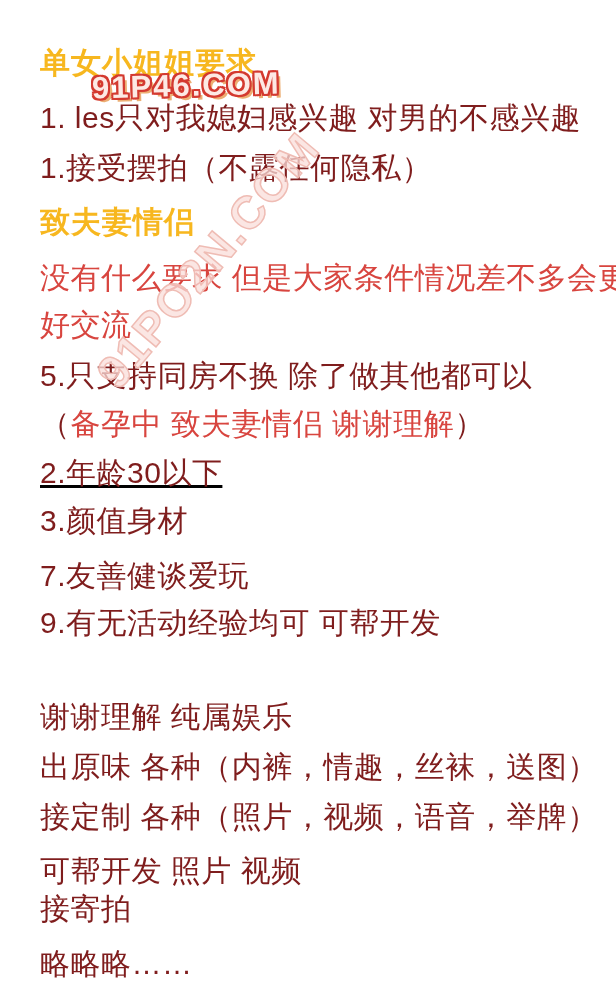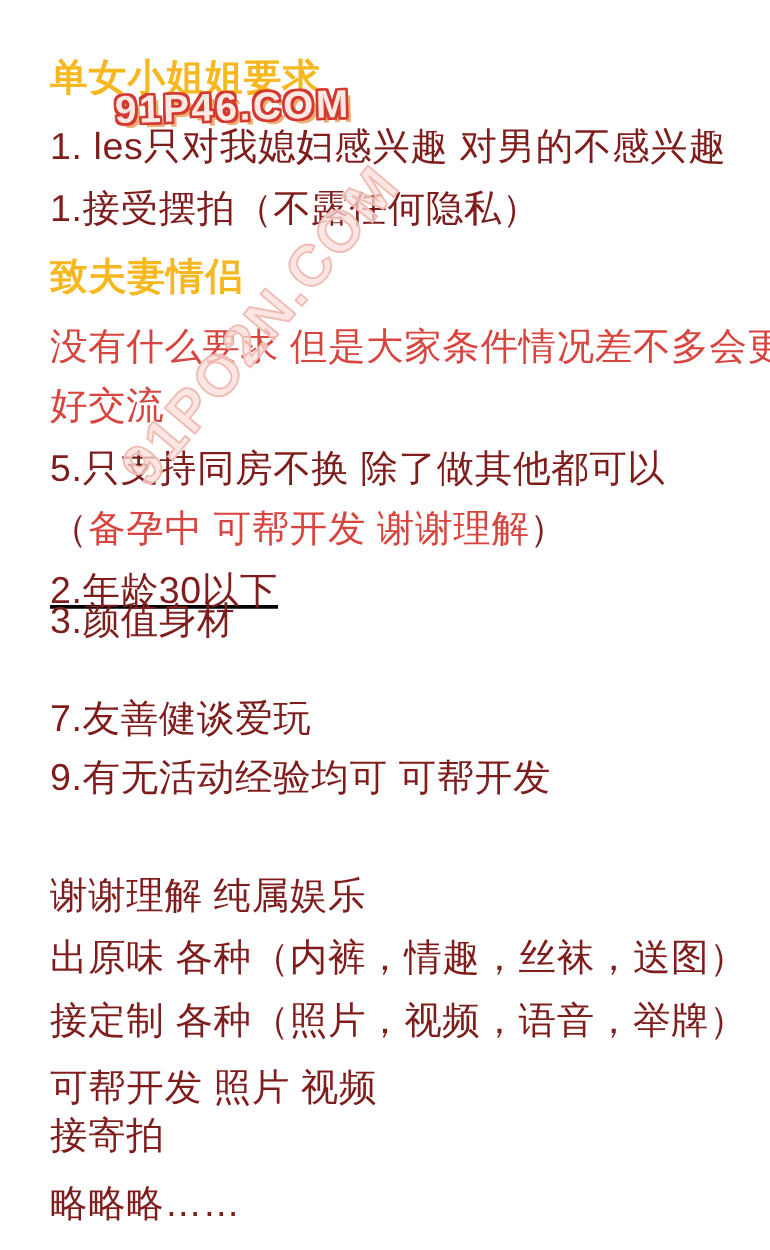--- a/index.html
+++ b/index.html
@@ -61,23 +61,23 @@
 
 <div class="page">
   <div id="lines">
       <div class="line style-heading" style="top: 18px;"><span class="seg-gold">单女小姐姐要求</span></div>
       <div class="line style-black" style="top: 73px;"><span class="seg-black">1. les只对我媳妇感兴趣 对男的不感兴趣</span></div>
       <div class="line style-black" style="top: 123px;"><span class="seg-black">1.接受摆拍（不露任何隐私）</span></div>
       <div class="line style-heading" style="top: 177px;"><span class="seg-gold">致夫妻情侣</span></div>
       <div class="line style-red" style="top: 233px;"><span class="seg-red">没有什么要求 但是大家条件情况差不多会更</span></div>
       <div class="line style-red" style="top: 280px;"><span class="seg-red">好交流</span></div>
       <div class="line style-black" style="top: 331px;"><span class="seg-black">5.只支持同房不换 除了做其他都可以</span></div>
-      <div class="line style-black" style="top: 379px;"><span class="seg-black">（</span><span class="seg-red">备孕中 可帮开发 谢谢理解</span><span class="seg-black">）</span></div>
+      <div class="line style-black" style="top: 379px;"><span class="seg-black">（</span><span class="seg-red">备孕中 致夫妻情侣 谢谢理解</span><span class="seg-black">）</span></div>
       <div class="line style-black" style="top: 428px; text-decoration: underline;"><span class="seg-black">2.年龄30以下</span></div>
-      <div class="line style-black" style="top: 452px; text-align: center;"><span class="seg-black">3.颜值身材</span></div>
+      <div class="line style-black" style="top: 476px; text-align: center;"><span class="seg-black">3.颜值身材</span></div>
       <div class="line style-black" style="top: 531px;"><span class="seg-black">7.友善健谈爱玩</span></div>
       <div class="line style-black" style="top: 578px;"><span class="seg-black">9.有无活动经验均可 可帮开发</span></div>
       <div class="line style-black" style="top: 672px;"><span class="seg-black">谢谢理解 纯属娱乐</span></div>
       <div class="line style-black" style="top: 722px;"><span class="seg-black">出原味 各种（内裤，情趣，丝袜，送图）</span></div>
       <div class="line style-black" style="top: 772px;"><span class="seg-black">接定制 各种（照片，视频，语音，举牌）</span></div>
       <div class="line style-black" style="top: 826px;"><span class="seg-black">可帮开发 照片 视频</span></div>
       <div class="line style-black" style="top: 864px;"><span class="seg-black">接寄拍</span></div>
       <div class="line style-black" style="top: 919px;"><span class="seg-black">略略略……</span></div>
     </div>
   <div class="wm-diagonal">91PO2N.COM</div>

